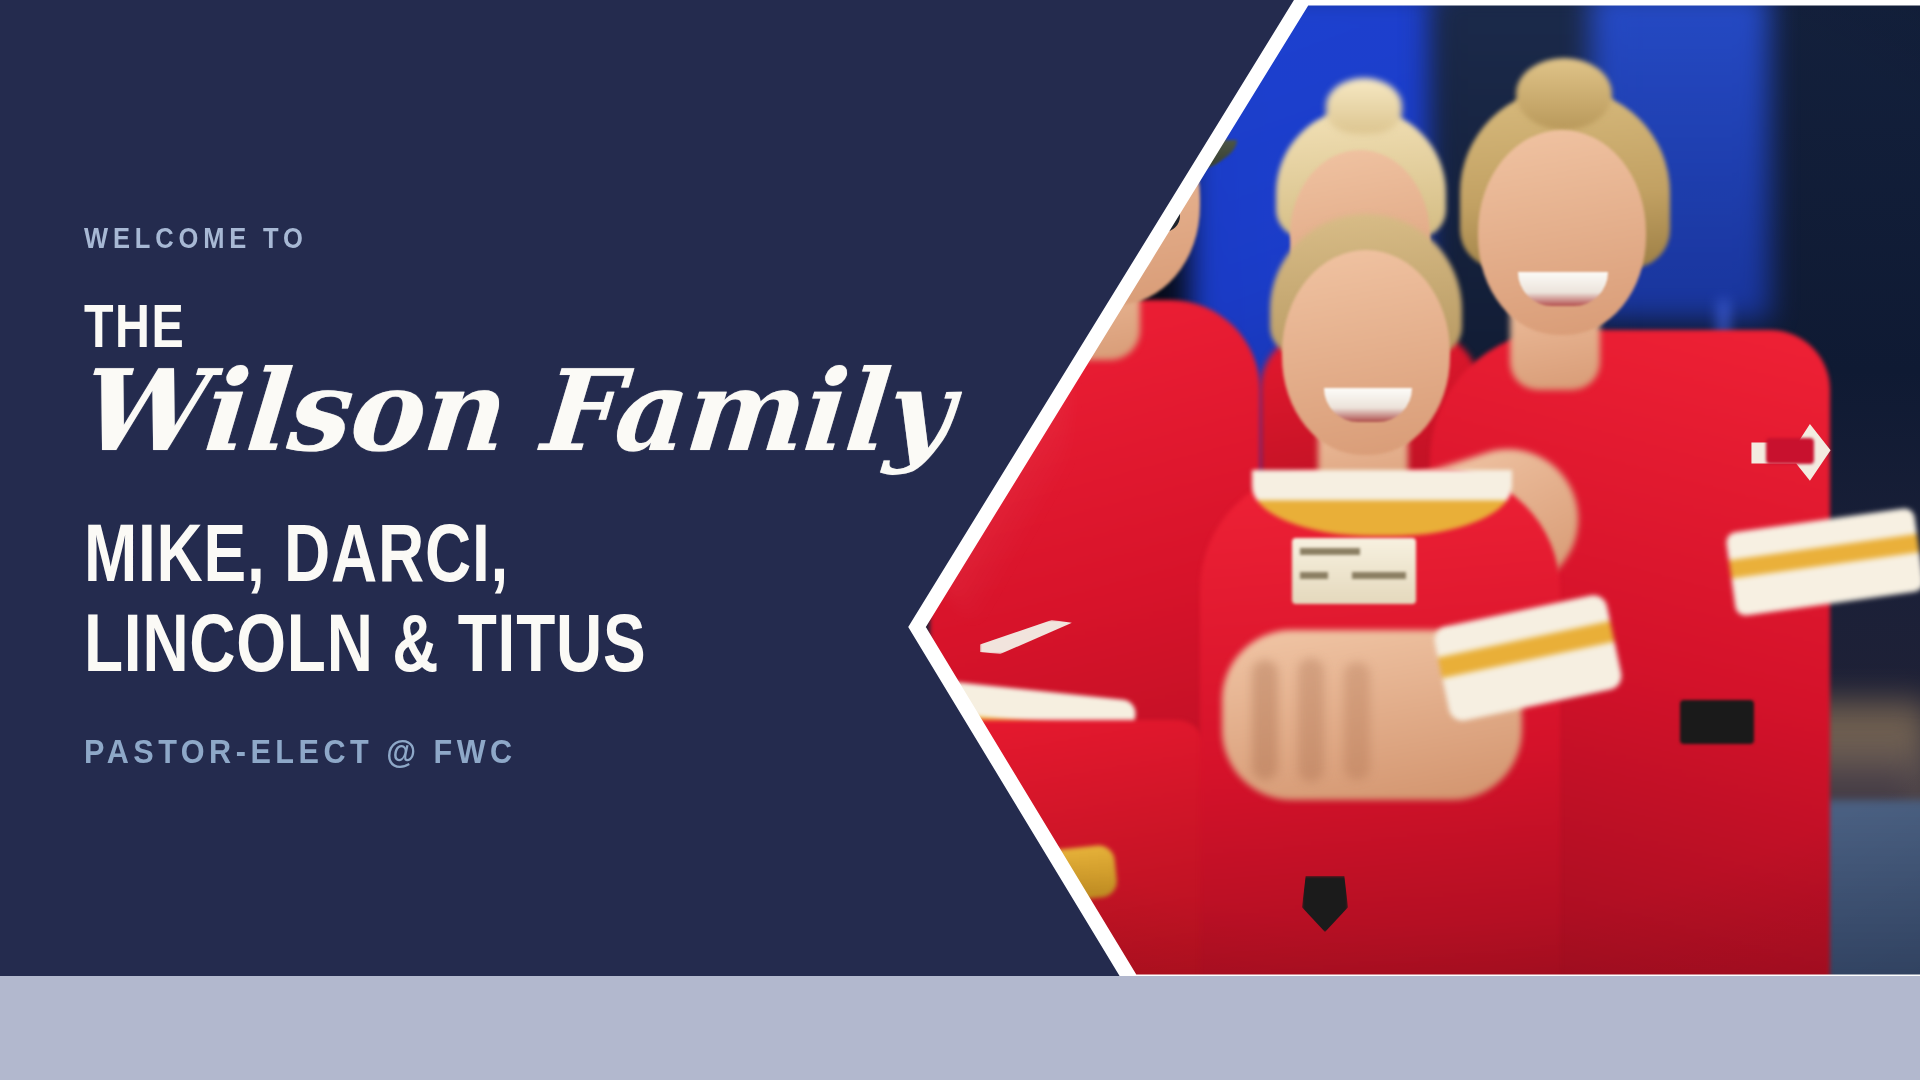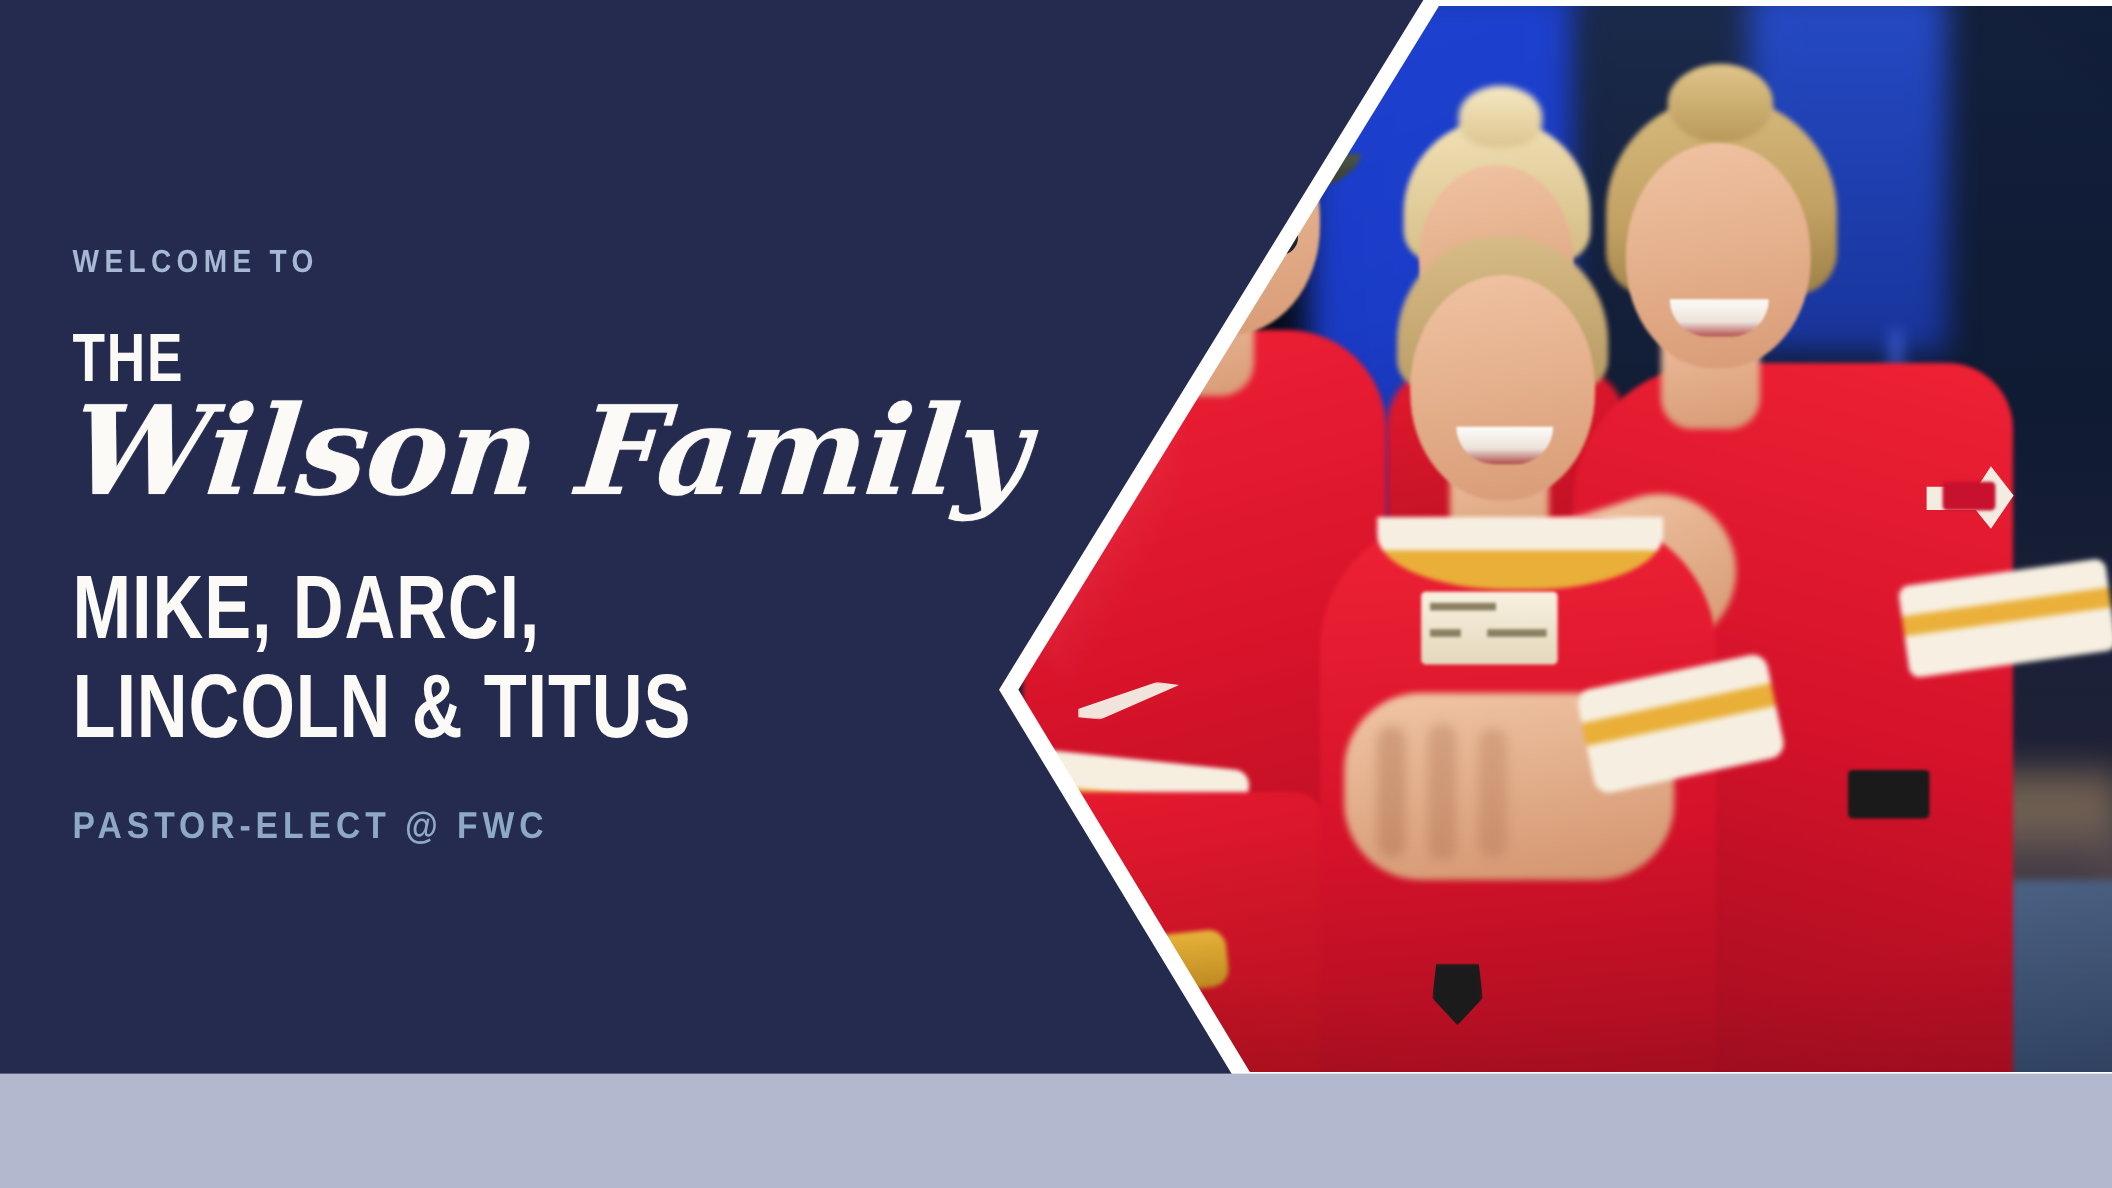--- a/index.html
+++ b/index.html
@@ -337,21 +337,21 @@
 
   
   #chevron-frame {
     position:absolute; left:880px; top:-10px;
     width:1060px; height:1000px;
     pointer-events:none;
   }
 
   
   #text-block {
-    position:absolute; left:66px; top:0;
+    position:absolute; left:84px; top:0;
     width:760px; height:976px;
   }
 
   .cond {
     font-family:"Liberation Sans Narrow","Liberation Sans", sans-serif;
     font-weight:bold;
     transform:scaleX(.78);
     transform-origin:left center;
     white-space:nowrap;
   }

